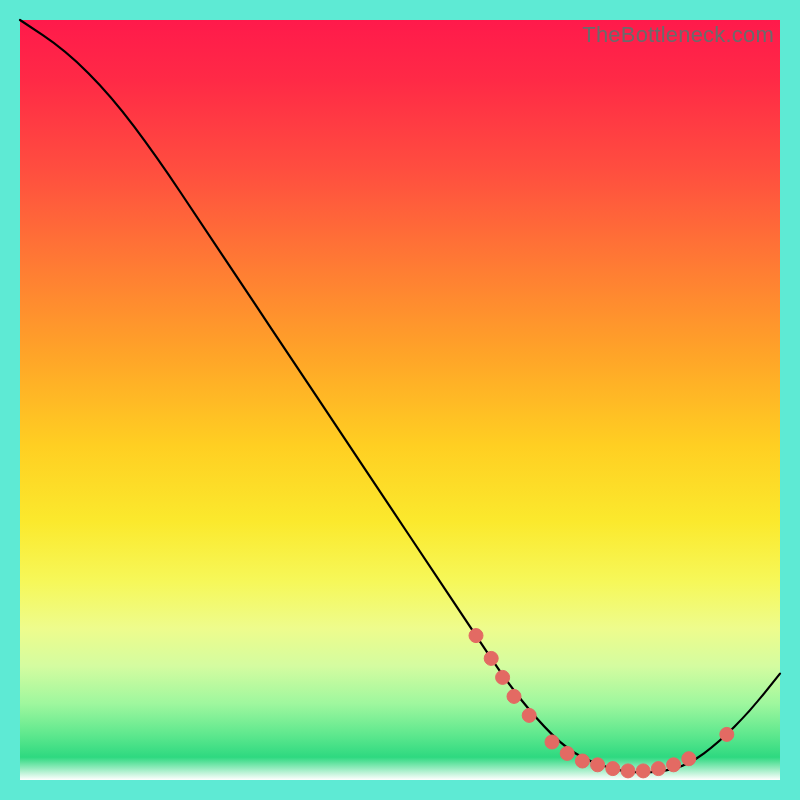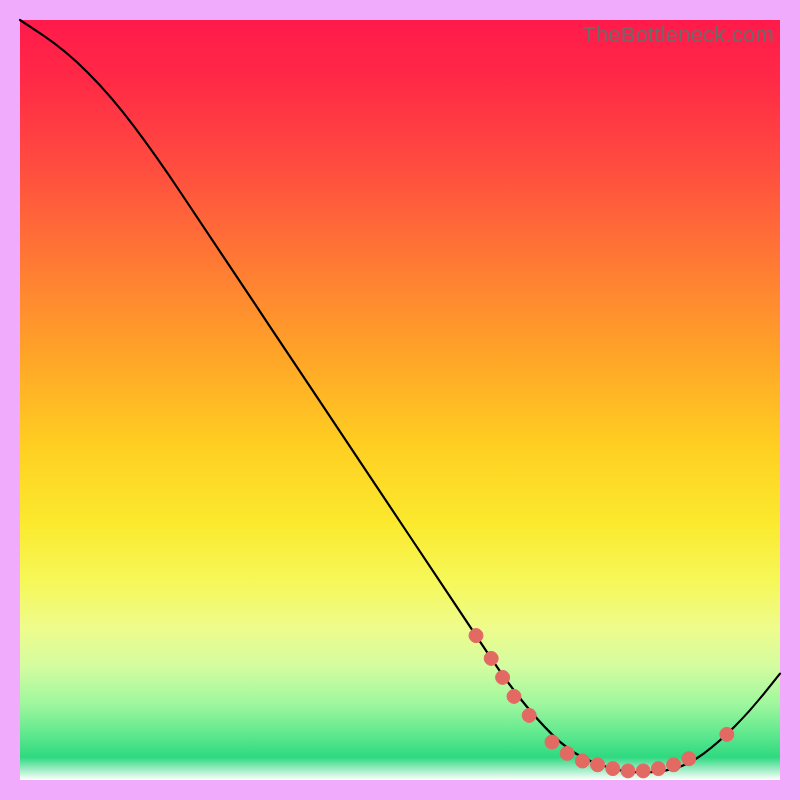--- a/index.html
+++ b/index.html
@@ -8,21 +8,21 @@
     width: 800px;
     height: 800px;
     background: #000;
     overflow: hidden;
     font-family: Arial, Helvetica, sans-serif;
   }
   .frame {
     position: relative;
     width: 800px;
     height: 800px;
-    background: #f0abfc;
+    background: #5eead4;
   }
   .plot {
     position: absolute;
     left: 20px;
     top: 20px;
     width: 760px;
     height: 760px;
     
     background: linear-gradient(to bottom,
       #ff1a4b 0%,

